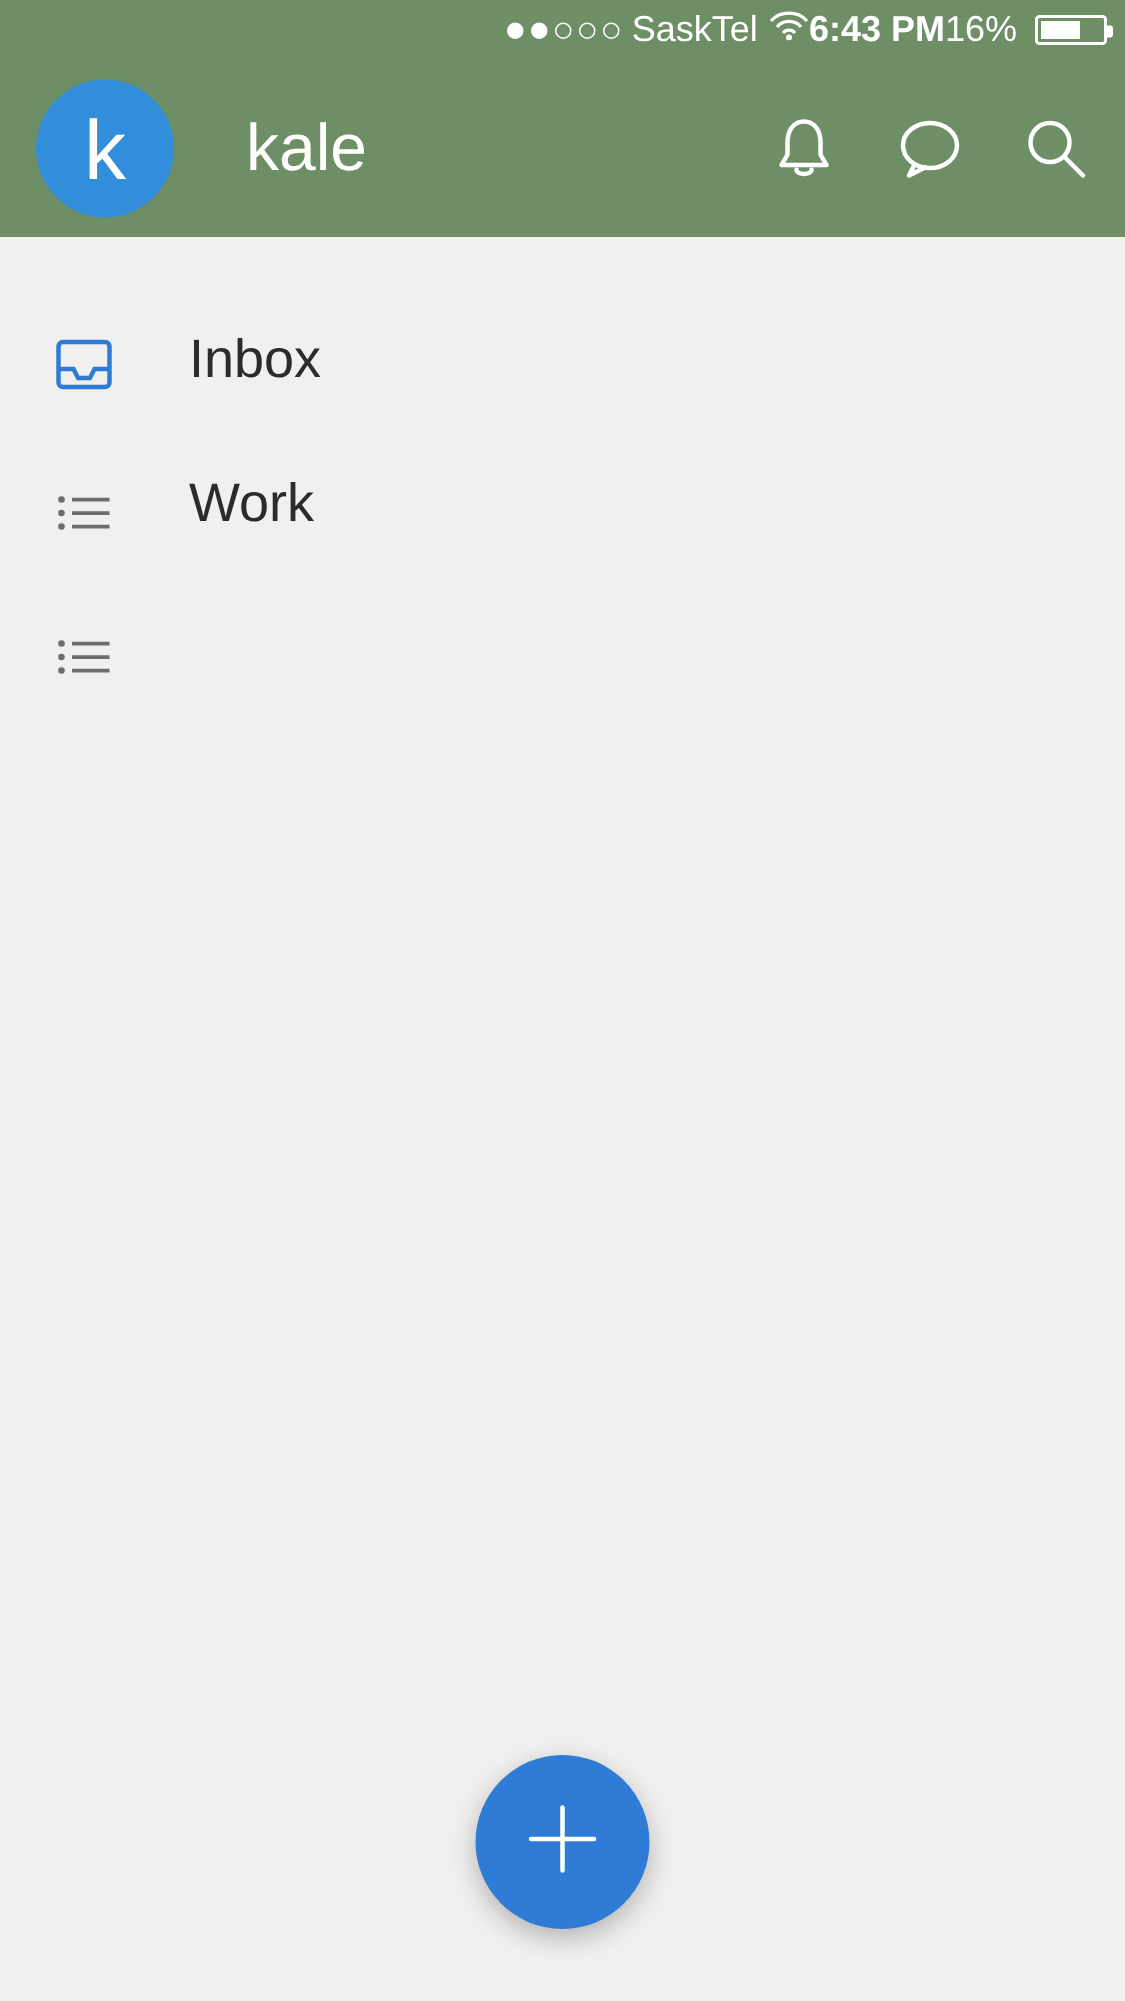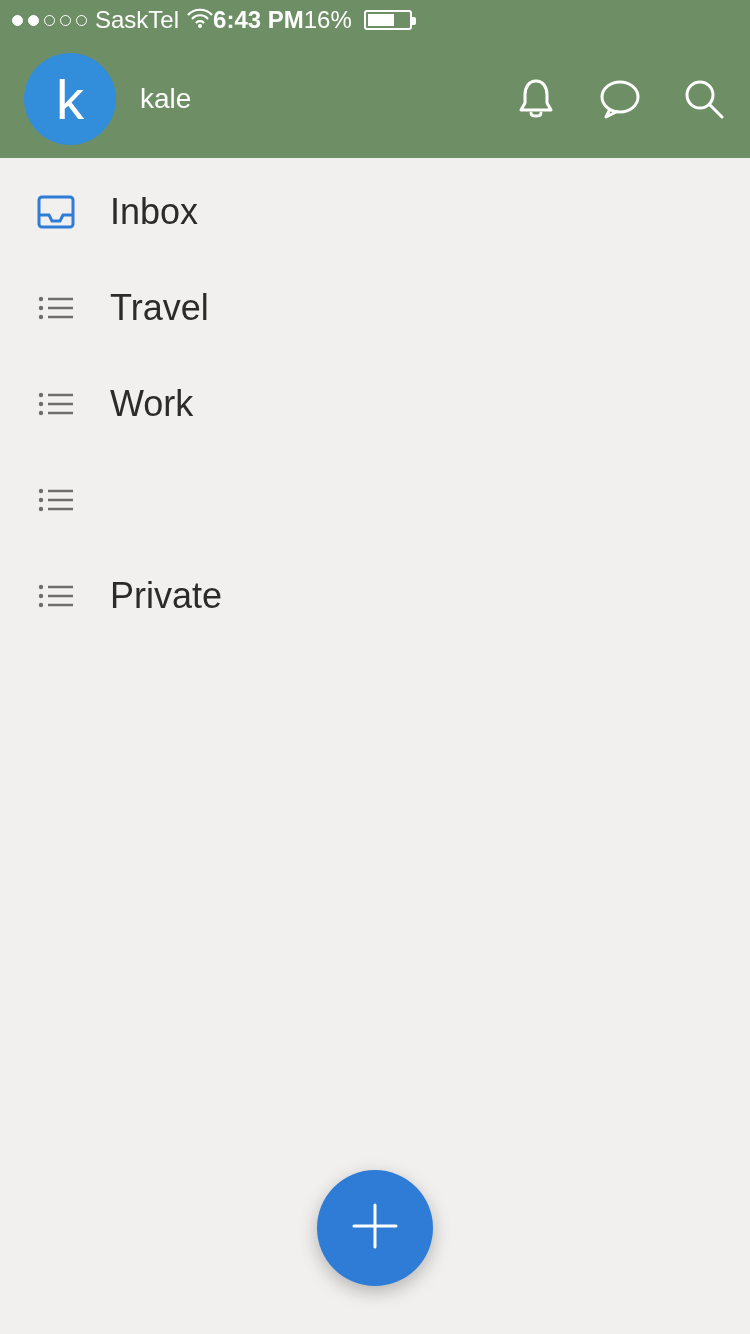--- a/index.html
+++ b/index.html
@@ -10,21 +10,21 @@
     position: relative;
   }
 
   
   .status-bar {
     height: 40px;
     background: #6e8f65;
     color: #fff;
     display: flex;
     align-items: center;
-    justify-content: flex-start;
+    justify-content: flex-end;
     padding: 0 12px;
     font-size: 24px;
     font-weight: 400;
   }
   .status-left, .status-right { display: flex; align-items: center; gap: 8px; }
   .signal-dots { display: flex; gap: 5px; align-items: center; }
   .signal-dots span {
     width: 11px; height: 11px; border-radius: 50%;
     border: 1.5px solid #fff;
   }
@@ -56,35 +56,35 @@
     gap: 24px;
   }
   .avatar {
     width: 92px; height: 92px; border-radius: 50%;
     background: #328ddb;
     color: #fff;
     display: flex; align-items: center; justify-content: center;
     font-size: 56px; font-weight: 300;
   }
   .username {
-    color: #fff; font-size: 28px; font-weight: 400; flex: 1;
+    color: #fff; font-size: 44px; font-weight: 400; flex: 1; margin-left: 24px;
   }
   .header-actions { display: flex; gap: 40px; align-items:center; }
   .hicon { width: 44px; height: 44px; color:#fff; display:flex; align-items:center; justify-content:center; }
 
   
   .lists {
     padding-top: 6px;
   }
   .list-row {
     display: flex;
-    align-items: center;
+    align-items: flex-end;
     height: 96px;
     padding: 0 36px;
-    gap: 34px;
+    gap: 50px;
     font-size: 36px;
     color: #2b2b2b;
   }
   .list-row .row-icon {
     width: 40px; display:flex; justify-content:center; color:#6d6d6d;
   }
   .list-row.inbox .row-icon { color:#2e7cd6; }
   .list-row.create { color:#2e7cd6; }
   .list-row.create .row-icon { color:#2e7cd6; }
 
@@ -161,77 +161,51 @@
 
   <div class="list-row inbox">
     <span class="row-icon">
       <svg width="38" height="34" viewBox="0 0 38 34">
         <rect x="2" y="2" width="34" height="30" rx="3" fill="none" stroke="#2e7cd6" stroke-width="3"></rect>
         <path d="M2 20 L12 20 L15 26 L23 26 L26 20 L36 20" fill="none" stroke="#2e7cd6" stroke-width="3"></path>
       </svg>
     </span>
     <span>Inbox</span>
   </div>
+
 
 
 
   <div class="list-row">
     <span class="row-icon">
       <svg width="38" height="28" viewBox="0 0 38 28">
         <circle cx="4" cy="5" r="2.2" fill="#6d6d6d"></circle>
           <line x1="11" y1="5" x2="36" y2="5" stroke="#6d6d6d" stroke-width="2.5"></line>
         <circle cx="4" cy="14" r="2.2" fill="#6d6d6d"></circle>
           <line x1="11" y1="14" x2="36" y2="14" stroke="#6d6d6d" stroke-width="2.5"></line>
         <circle cx="4" cy="23" r="2.2" fill="#6d6d6d"></circle>
           <line x1="11" y1="23" x2="36" y2="23" stroke="#6d6d6d" stroke-width="2.5"></line>
       </svg>
     </span>
-    <span>Travel</span>
+    <span>Work</span>
   </div>
 
   <div class="list-row">
     <span class="row-icon">
       <svg width="38" height="28" viewBox="0 0 38 28">
         <circle cx="4" cy="5" r="2.2" fill="#6d6d6d"></circle>
           <line x1="11" y1="5" x2="36" y2="5" stroke="#6d6d6d" stroke-width="2.5"></line>
         <circle cx="4" cy="14" r="2.2" fill="#6d6d6d"></circle>
           <line x1="11" y1="14" x2="36" y2="14" stroke="#6d6d6d" stroke-width="2.5"></line>
         <circle cx="4" cy="23" r="2.2" fill="#6d6d6d"></circle>
           <line x1="11" y1="23" x2="36" y2="23" stroke="#6d6d6d" stroke-width="2.5"></line>
       </svg>
     </span>
-    <span>Work</span>
-  </div>
-
-  <div class="list-row">
-    <span class="row-icon">
-      <svg width="38" height="28" viewBox="0 0 38 28">
-        <circle cx="4" cy="5" r="2.2" fill="#6d6d6d"></circle>
-          <line x1="11" y1="5" x2="36" y2="5" stroke="#6d6d6d" stroke-width="2.5"></line>
-        <circle cx="4" cy="14" r="2.2" fill="#6d6d6d"></circle>
-          <line x1="11" y1="14" x2="36" y2="14" stroke="#6d6d6d" stroke-width="2.5"></line>
-        <circle cx="4" cy="23" r="2.2" fill="#6d6d6d"></circle>
-          <line x1="11" y1="23" x2="36" y2="23" stroke="#6d6d6d" stroke-width="2.5"></line>
-      </svg>
-    </span>
-  </div>
-
-  <div class="list-row">
-    <span class="row-icon">
-      <svg width="38" height="28" viewBox="0 0 38 28">
-        <circle cx="4" cy="5" r="2.2" fill="#6d6d6d"></circle>
-          <line x1="11" y1="5" x2="36" y2="5" stroke="#6d6d6d" stroke-width="2.5"></line>
-        <circle cx="4" cy="14" r="2.2" fill="#6d6d6d"></circle>
-          <line x1="11" y1="14" x2="36" y2="14" stroke="#6d6d6d" stroke-width="2.5"></line>
-        <circle cx="4" cy="23" r="2.2" fill="#6d6d6d"></circle>
-          <line x1="11" y1="23" x2="36" y2="23" stroke="#6d6d6d" stroke-width="2.5"></line>
-      </svg>
-    </span>
-    <span>Private</span>
-  </div>
+  </div>
+
 
 
 </div>
 
 <div class="fab">
   <span>
     <svg width="54" height="54" viewBox="0 0 54 54">
       <line x1="27" y1="6" x2="27" y2="48" stroke="#fff" stroke-width="3" stroke-linecap="round"></line>
       <line x1="6" y1="27" x2="48" y2="27" stroke="#fff" stroke-width="3" stroke-linecap="round"></line>
     </svg>

